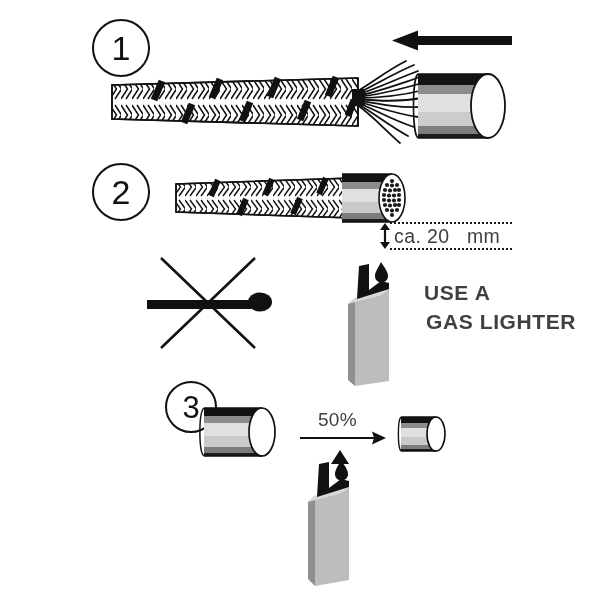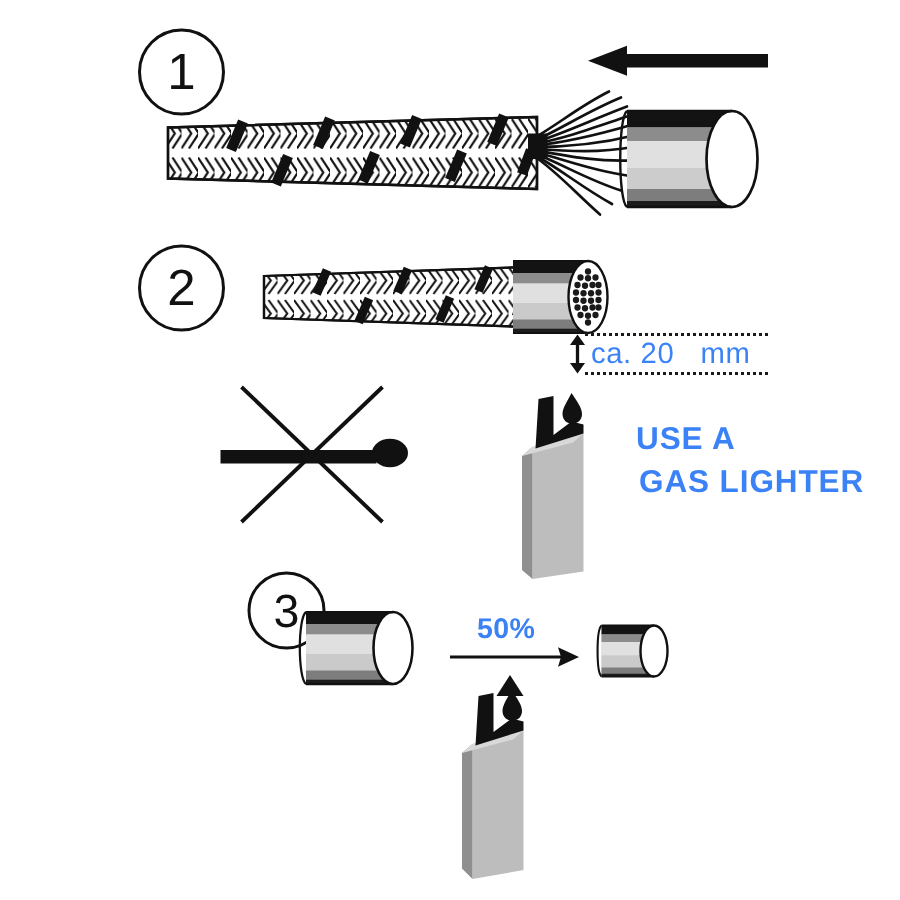--- a/index.html
+++ b/index.html
@@ -27,31 +27,31 @@
     background: #ffffff;
   }
   .step-badge span {
     font-family: "Liberation Sans", sans-serif;
     color: #111111;
     line-height: 1;
   }
 
   
   .label-text {
-    color: #3b82f6;
+    color: #404040;
     font-family: "Liberation Sans", sans-serif;
     white-space: pre;
   }
   .hint-text {
     font-size: 21px;
     letter-spacing: 0.6px;
     font-weight: bold;
   }
   .bold-text {
-    font-weight: bold;
+    font-weight: normal;
     font-size: 19px;
     letter-spacing: 0.3px;
   }
   .meas-text {
     font-size: 19.5px;
     letter-spacing: 0.4px;
   }
 
   
   .dotline {

